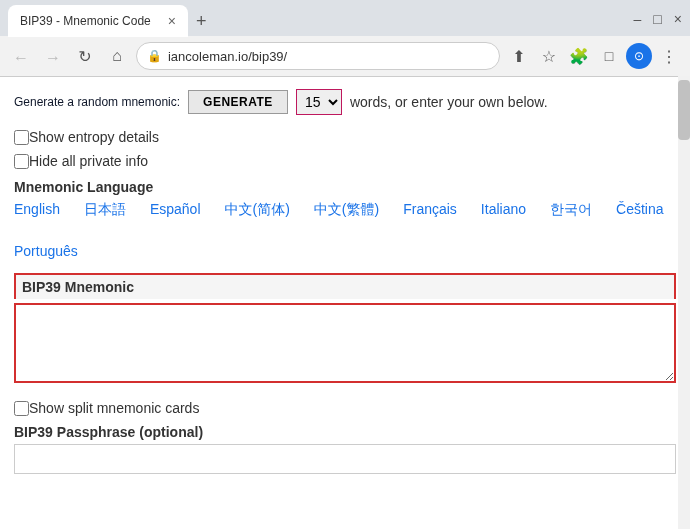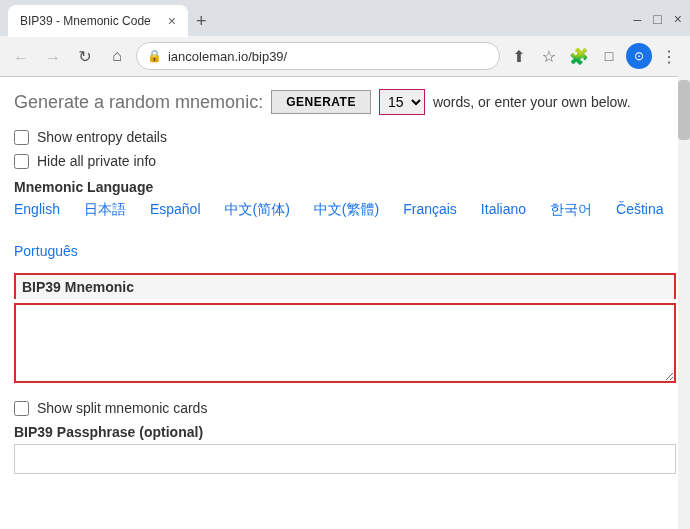--- a/index.html
+++ b/index.html
@@ -164,22 +164,22 @@
 
     .generate-row {
       display: flex;
       align-items: center;
       gap: 8px;
       margin-bottom: 14px;
       flex-wrap: wrap;
     }
 
     .generate-label {
-      font-size: 18px;
-      color: #737373;
+      font-size: 12px;
+      color: #0f172a;
     }
 
     .generate-btn {
       background: #e8e8e8;
       border: 1px solid #999;
       padding: 4px 14px;
       font-size: 12px;
       font-weight: bold;
       cursor: pointer;
       letter-spacing: 0.5px;
@@ -193,21 +193,20 @@
     }
 
     .generate-suffix {
       font-size: 14px;
       color: #333;
     }
 
     .checkbox-row {
       display: flex;
       align-items: center;
-      gap: 8px;
       margin-bottom: 8px;
     }
 
     .checkbox-row input[type="checkbox"] {
       width: 15px;
       height: 15px;
       cursor: pointer;
     }
 
     .checkbox-label {

